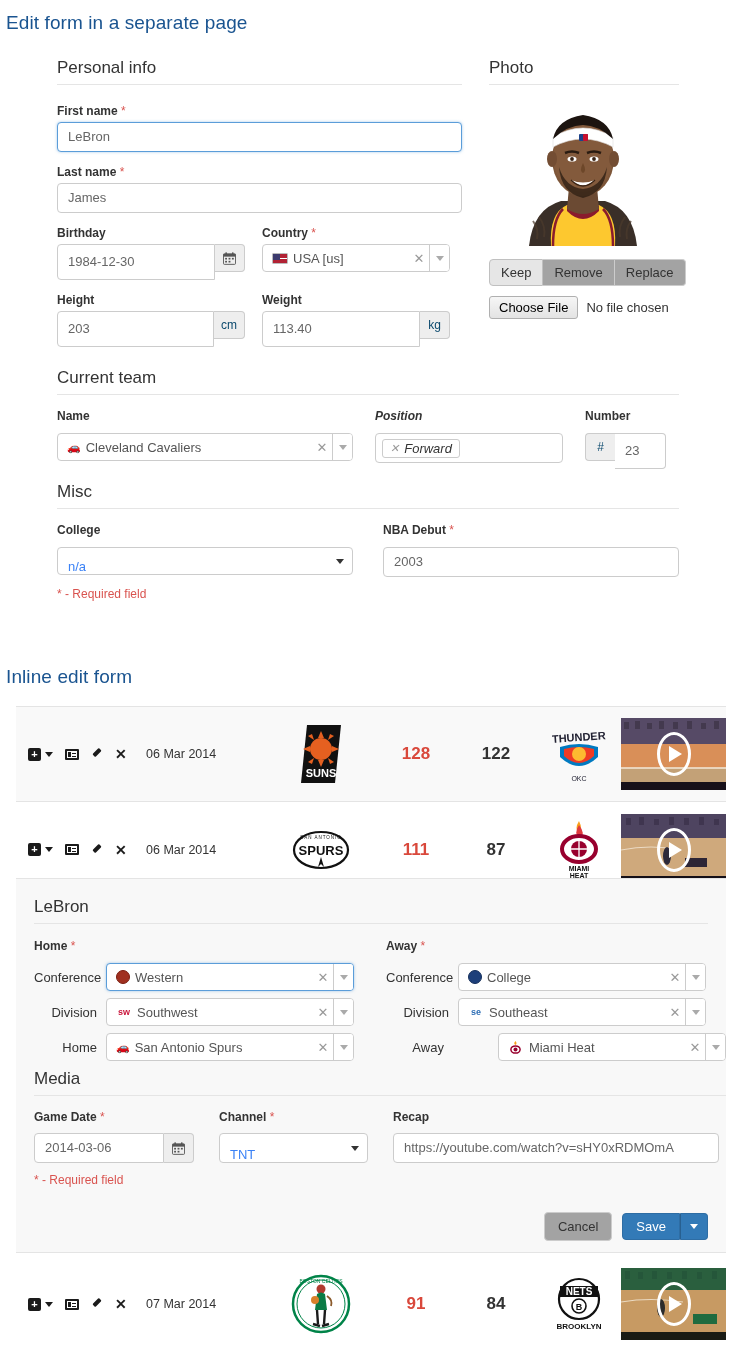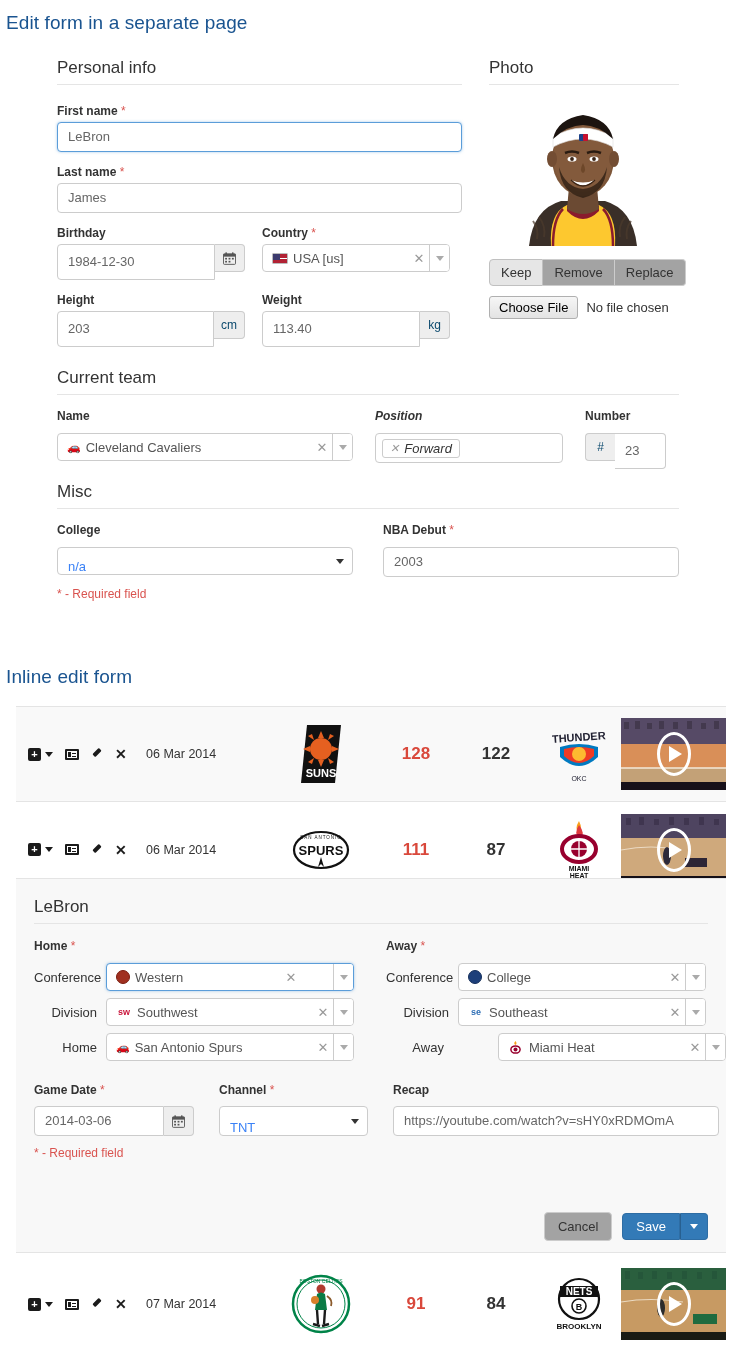--- a/index.html
+++ b/index.html
@@ -84,21 +84,21 @@
   
   .s2 {
     height:28px;
     display:flex;
     align-items:stretch;
     border:1px solid #cccccc;
     border-radius:4px;
     background:#fff;
     overflow:hidden;
   }
-  .s2.focus { border-color:#5b9dd9; box-shadow:0 0 3px rgba(91,157,217,.55);gap:32px; }
+  .s2.focus { border-color:#5b9dd9; box-shadow:0 0 3px rgba(91,157,217,.55); }
   .s2 .s2-txt {
     flex:1 1 auto; display:flex; align-items:center; gap:5px;
     padding:0 6px 0 9px; color:#555; font-size:13px; min-width:0;
     white-space:nowrap; overflow:hidden;
   }
   .s2 .s2-clear { width:20px; display:flex; align-items:center; justify-content:center;
     color:#999; font-size:13px; }
   .s2 .s2-arrow {
     width:20px; border-left:1px solid #ccc; background:#fff;
     display:flex; align-items:center; justify-content:center;
@@ -680,20 +680,21 @@
         </div>
         <div class="s2-clear">✕</div>
         <div class="s2-arrow">
             <i></i>
           </div>
       </div>
     </div>
   </div>
 
   <div style="position:absolute;left:18px;top:190px;width:692px;">
+    <div class="legend">Media</div>
 
     <div style="display:flex;gap:25px;margin-top:14px;">
       <div style="width:160px;">
         <span class="label"><span>Game Date</span> <span class="req">*</span></span>
         <div class="grp" style="margin-top:9px;">
           <div class="inp" style="height:30px;background:#fff;">
               <span class="ph">2014-03-06</span>
             </div>
           <div class="addon" style="height:30px;">
             <svg width="13" height="13" viewBox="0 0 14 14">

